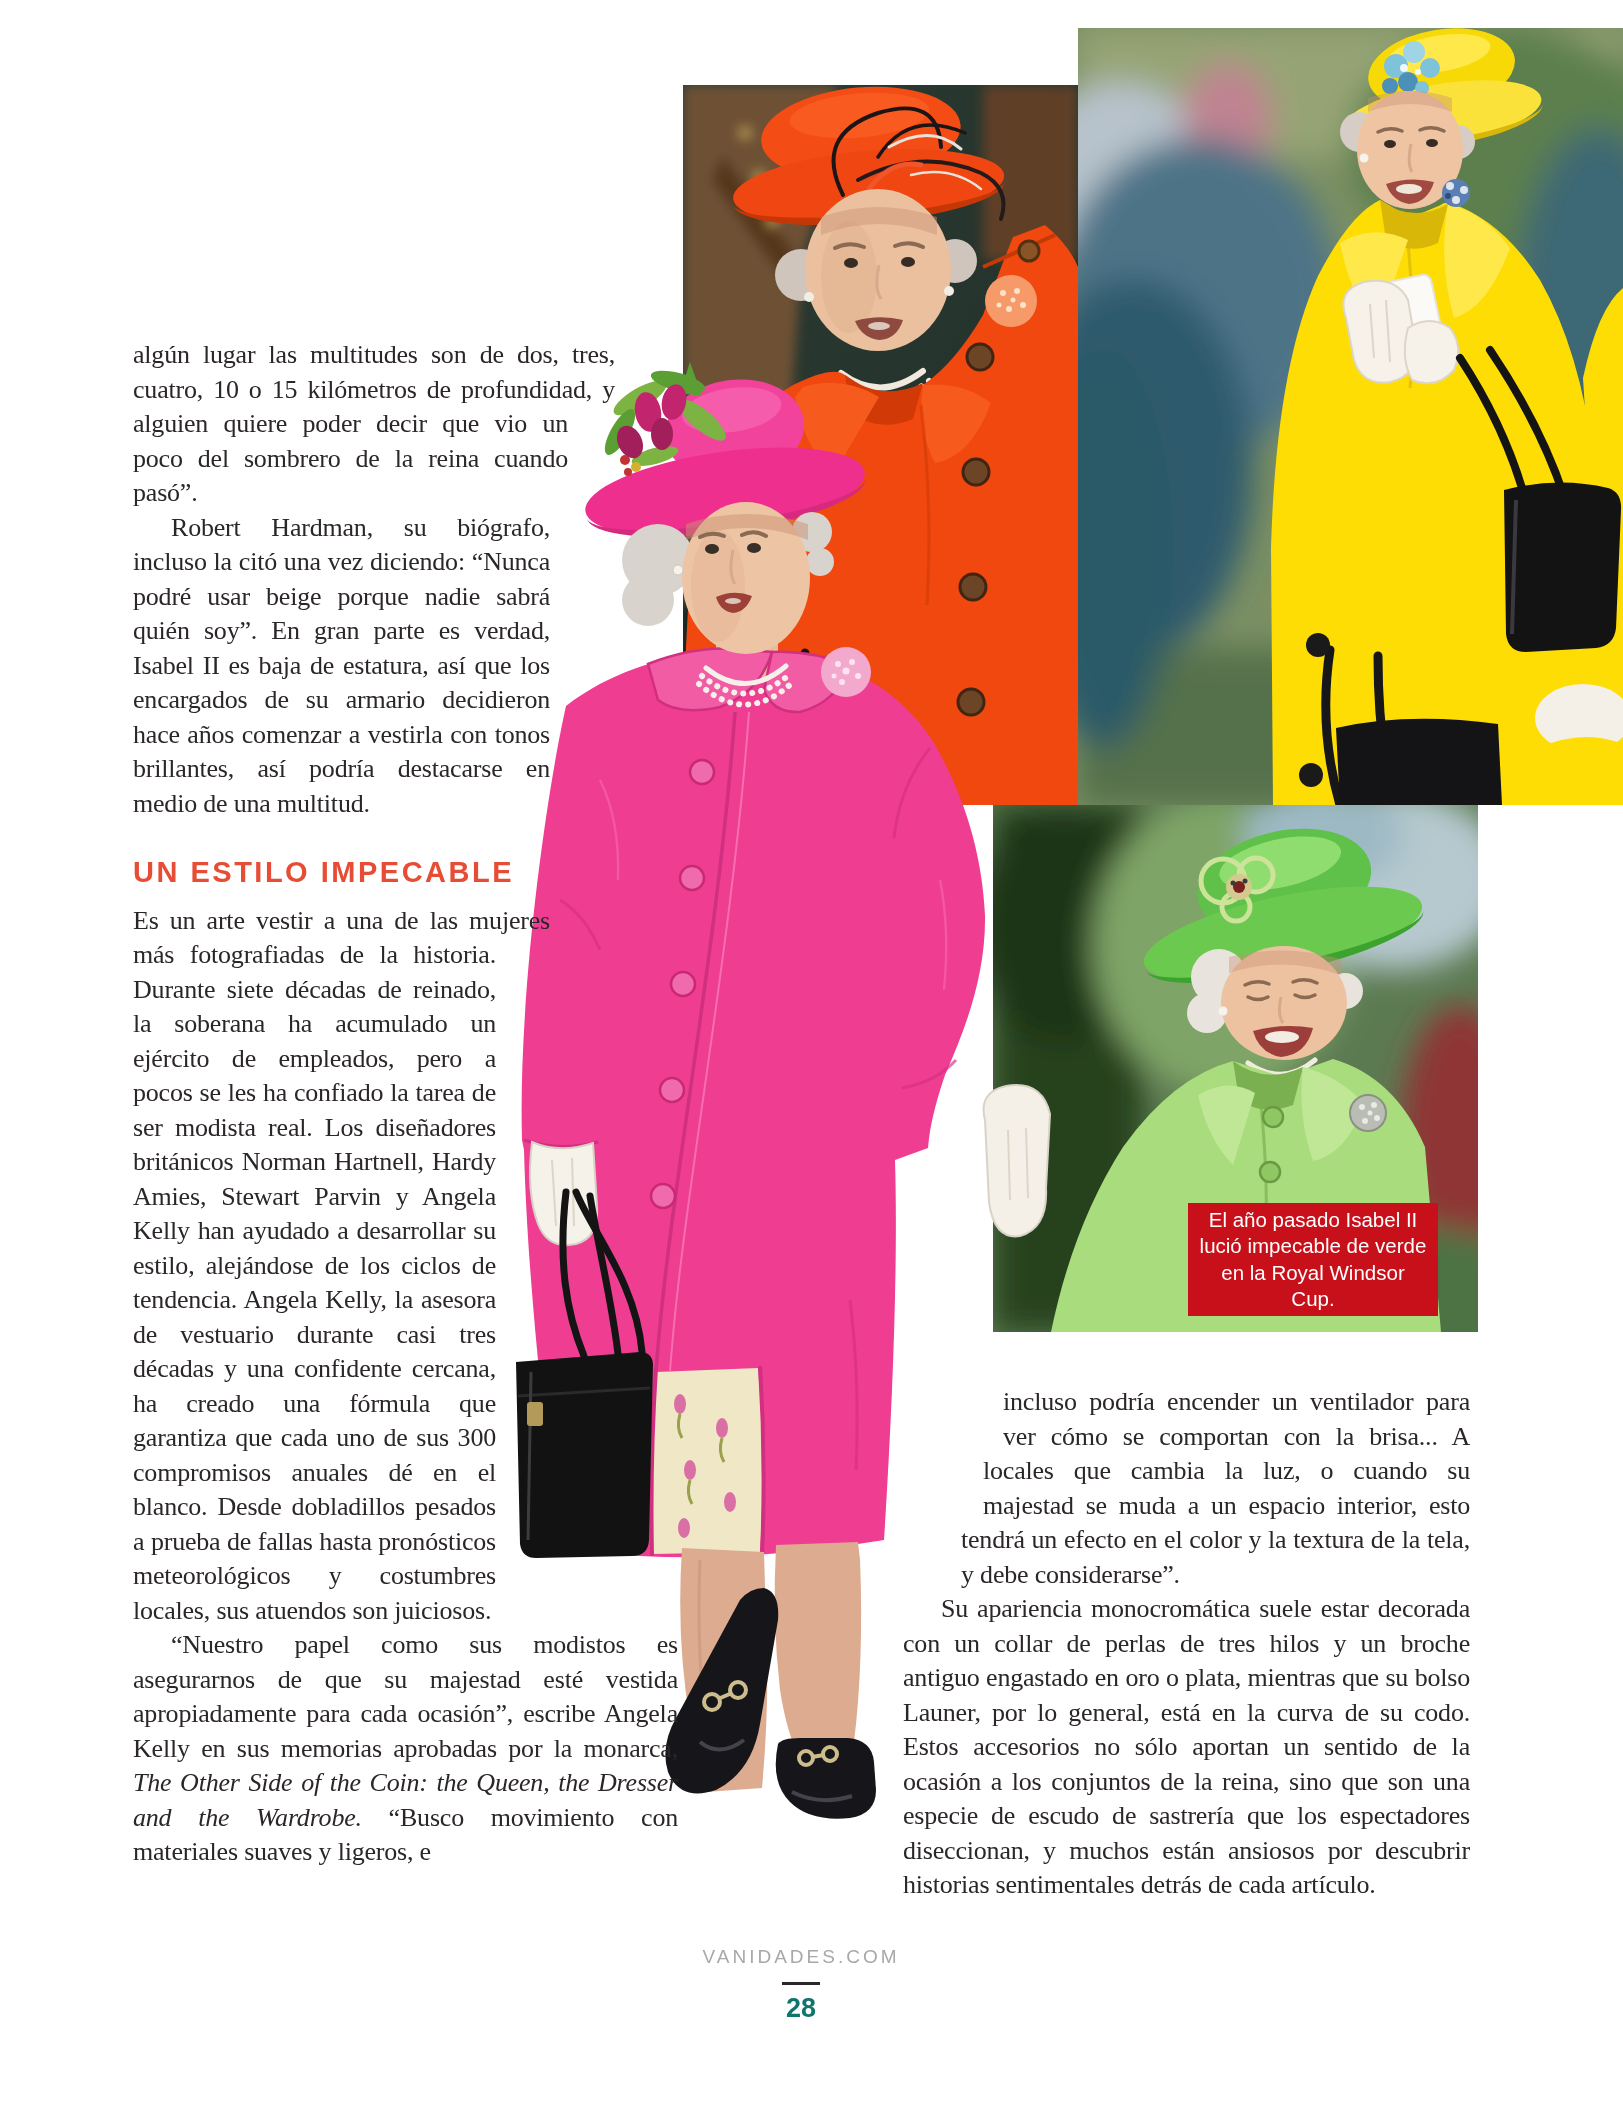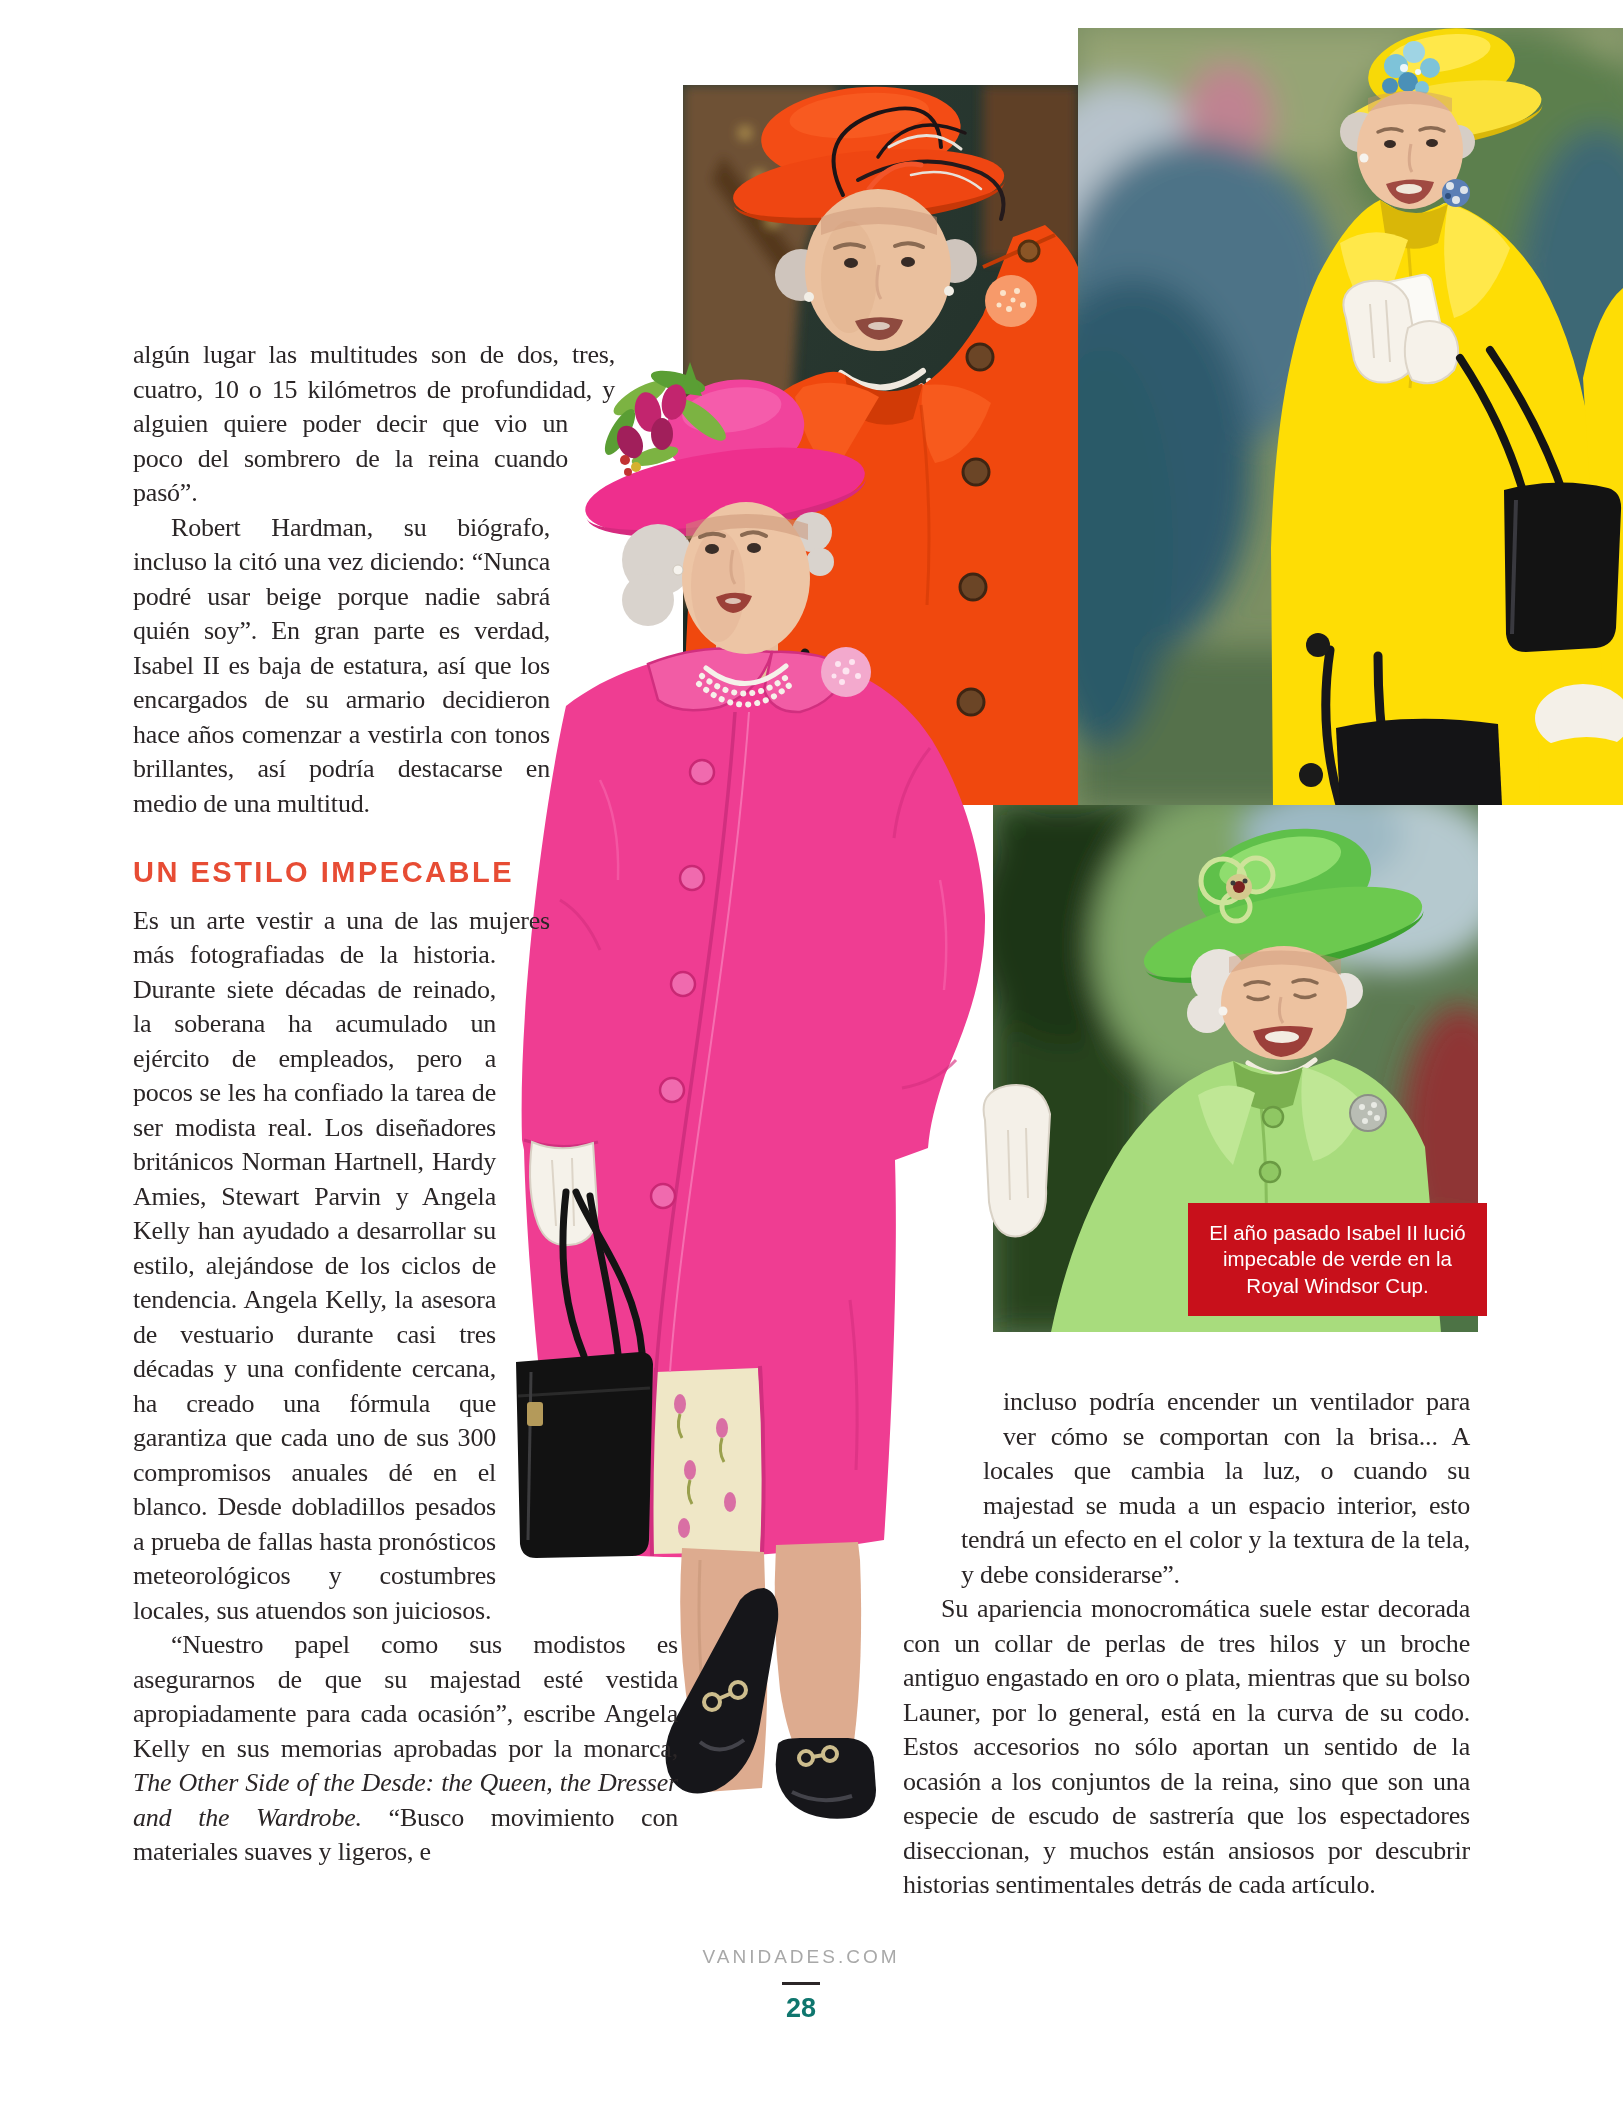--- a/index.html
+++ b/index.html
@@ -13,21 +13,21 @@
   #col-left{left:133px;top:338px;width:545px;}
   #col-right{left:903px;top:1385px;width:567px;}
   .col p{margin:0;}
   .indent{text-indent:38px;}
   .fl-r{float:right;clear:right;}
   .fl-l{float:left;clear:left;}
   h2.section{font-family:"Liberation Sans", sans-serif;font-weight:bold;
      font-size:29px;letter-spacing:2.5px;color:var(--heading-red,#e74c34);
      margin:34px 0 14px 0;text-align:left;}
   .booktitle{font-style:italic;}
-  #caption-box{position:absolute;left:1188px;top:1203px;width:299px;height:113px;z-index:7;
+  #caption-box{position:absolute;left:1188px;top:1203px;width:250px;height:113px;z-index:7;
      background:var(--caption-red,#c8101b);color:#ffffff;display:flex;align-items:center;
      justify-content:center;text-align:center;font-family:"Liberation Sans", sans-serif;
      font-size:20.5px;line-height:26.5px;font-weight:400;padding:0 10px;box-sizing:border-box;}
   #footer-rule{position:absolute;left:782px;top:1982px;width:38px;height:3px;
      background:#2b2627;z-index:6;}
   #page-number{position:absolute;left:761px;top:1993px;width:80px;text-align:center;z-index:6;
      font-family:"Liberation Sans", sans-serif;font-weight:bold;font-size:27px;color:#0f766e;}
   #site-name{position:absolute;left:686px;top:1946px;width:230px;text-align:center;z-index:6;
      font-family:"Liberation Sans", sans-serif;font-weight:300;font-size:19px;
      letter-spacing:3px;color:var(--footer-gray,#a8a8a8);}
@@ -457,21 +457,21 @@
 
   <div class="col" id="col-left">
     <div class="fl-r" style="width:63px;height:102px;"></div>
     <div class="fl-r" style="width:110px;height:102px;"></div>
     <div class="fl-r" style="width:128px;height:408px;"></div>
     <div class="fl-r" style="width:182px;height:612px;"></div>
     <p>algún lugar las multitudes son de dos, tres, cuatro, 10 o 15 kilómetros de profundidad, y alguien quiere poder decir que vio un poco del sombrero de la reina cuando pasó”.</p>
     <p class="indent">Robert Hardman, su biógrafo, incluso la citó una vez diciendo: “Nunca podré usar beige porque nadie sabrá quién soy”. En gran parte es verdad, Isabel II es baja de estatura, así que los encargados de su armario decidieron hace años comenzar a vestirla con tonos brillantes, así podría destacarse en medio de una multitud.</p>
     <h2 class="section">UN ESTILO IMPECABLE</h2>
     <p>Es un arte vestir a una de las mujeres más fotografiadas de la historia. Durante siete décadas de reinado, la soberana ha acumulado un ejército de empleados, pero a pocos se les ha confiado la tarea de ser modista real. Los diseñadores británicos Norman Hartnell, Hardy Amies, Stewart Parvin y Angela Kelly han ayudado a desarrollar su estilo, alejándose de los ciclos de tendencia. Angela Kelly, la asesora de vestuario durante casi tres décadas y una confidente cercana, ha creado una fórmula que garantiza que cada uno de sus 300 compromisos anuales dé en el blanco. Desde dobladillos pesados a prueba de fallas hasta pronósticos meteorológicos y costumbres locales, sus atuendos son juiciosos.</p>
-    <p class="indent"><span>“Nuestro papel como sus modistos es asegurarnos de que su majestad esté vestida apropiadamente para cada ocasión”, escribe Angela Kelly en sus memorias aprobadas por la monarca, </span><span class="booktitle">The Other Side of the Desde: the Queen, the Dresser and the Wardrobe.</span><span> “Busco movimiento con materiales suaves y ligeros, e</span></p>
+    <p class="indent"><span>“Nuestro papel como sus modistos es asegurarnos de que su majestad esté vestida apropiadamente para cada ocasión”, escribe Angela Kelly en sus memorias aprobadas por la monarca, </span><span class="booktitle">The Other Side of the Coin: the Queen, the Dresser and the Wardrobe.</span><span> “Busco movimiento con materiales suaves y ligeros, e</span></p>
   </div>
 
   <div class="col" id="col-right">
     <div class="fl-l" style="width:100px;height:69px;"></div>
     <div class="fl-l" style="width:80px;height:69px;"></div>
     <div class="fl-l" style="width:58px;height:69px;"></div>
     <p>incluso podría encender un ventilador para ver cómo se comportan con la brisa... A locales que cambia la luz, o cuando su majestad se muda a un espacio interior, esto tendrá un efecto en el color y la textura de la tela, y debe considerarse”.</p>
     <p class="indent">Su apariencia monocromática suele estar decorada con un collar de perlas de tres hilos y un broche antiguo engastado en oro o plata, mientras que su bolso Launer, por lo general, está en la curva de su codo. Estos accesorios no sólo aportan un sentido de la ocasión a los conjuntos de la reina, sino que son una especie de escudo de sastrería que los espectadores diseccionan, y muchos están ansiosos por descubrir historias sentimentales detrás de cada artículo.</p>
   </div>
 

